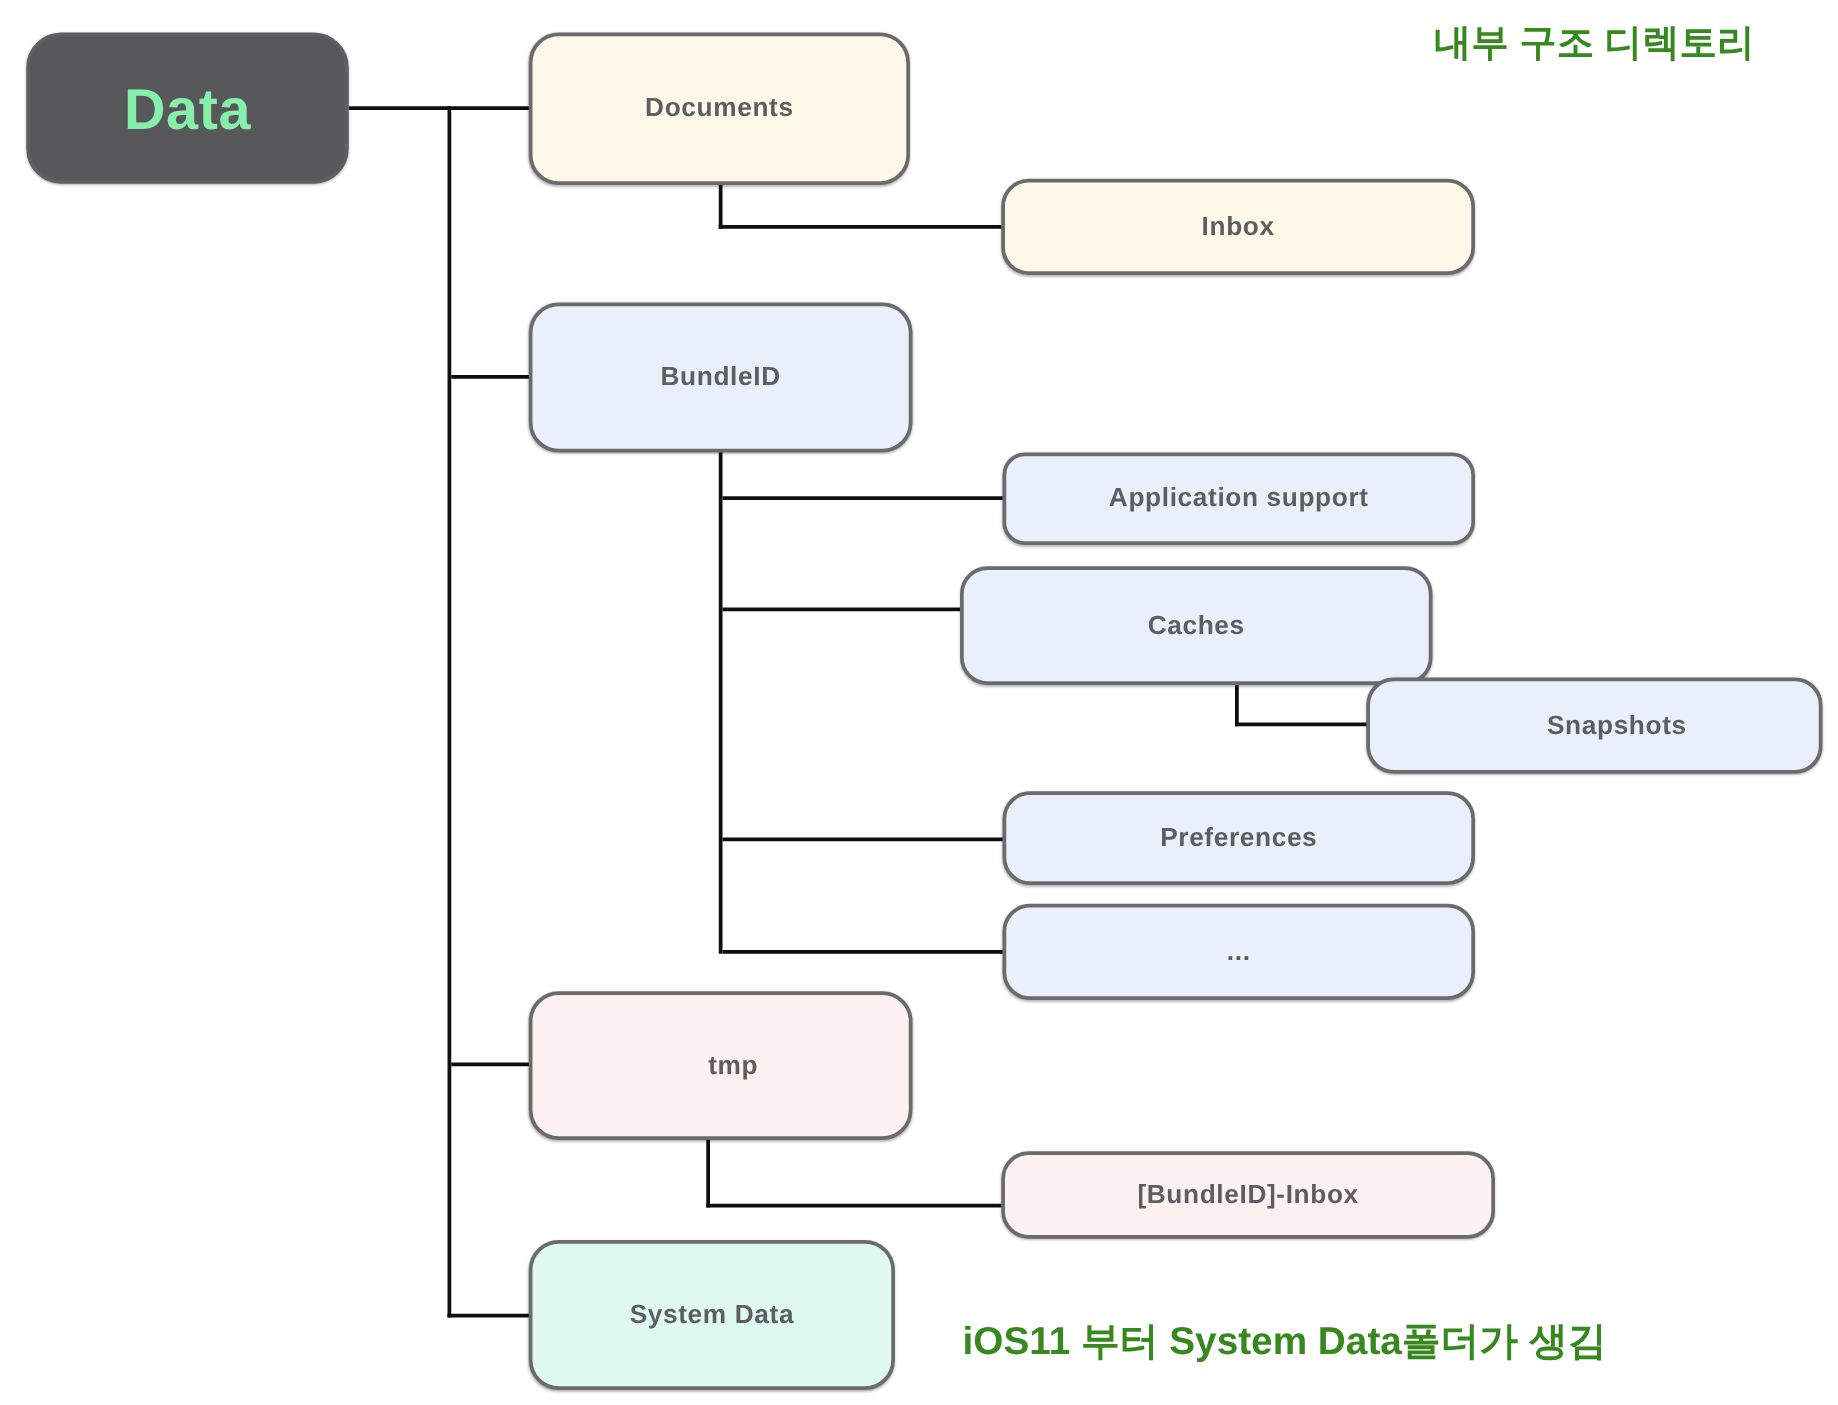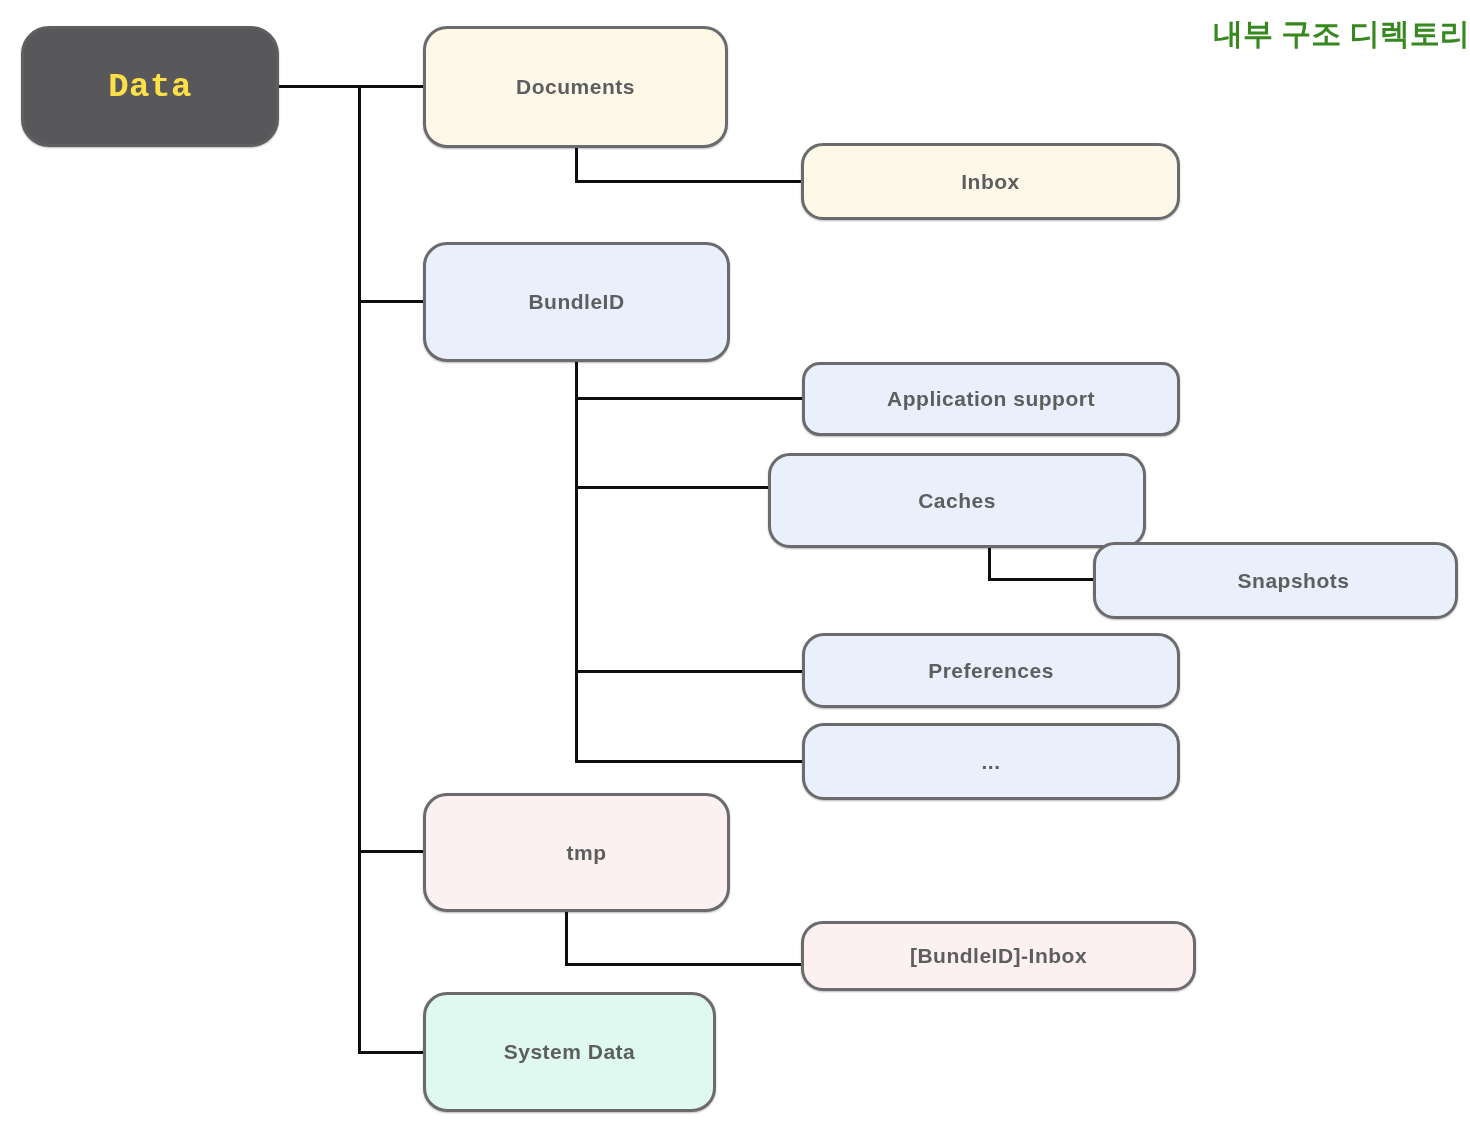--- a/index.html
+++ b/index.html
@@ -19,41 +19,40 @@
     border-radius:24px;
     font-weight:700;
     font-size:21px;
     color:var(--label,#5d5e60);
     letter-spacing:.5px;
     box-shadow:0 1px 2px rgba(0,0,0,.28);
     text-align:center;
   }
   .root{
     background:var(--dark,#58585a);
-    color:#fde047;
-    font-size:34px;
+    color:#86efac;
+    font-size:46px;
     border-color:#5f5f61;
     border-radius:28px;
-    font-family:Liberation Mono, monospace;
   }
   .cream{background:var(--cream,#fdf8e8);}
   .blue{background:var(--blue,#e9f0fb);}
   .pink{background:var(--pink,#fdf0f1);}
   .mint{background:var(--mint,#dff8f0);}
   
   .eh{position:absolute;height:3px;background:var(--line,#0e0e0e);}
   .ev{position:absolute;width:3px;background:var(--line,#0e0e0e);}
   
   .annot{
     position:absolute;
     color:var(--green,#37891f);
     font-weight:700;
     white-space:nowrap;
   }
-  .annot.tr{left:1213px;top:14px;font-size:30px;}
+  .annot.tr{left:1147px;top:14px;font-size:30px;}
   .annot.btm{left:770px;top:1052px;font-size:31px;}
 </style>
 </head>
 <body>
 
 <div id="canvas">
 
   <div class="eh" style="left:279px;top:85px;width:146px;"></div>
   <div class="ev" style="left:358px;top:85px;height:969px;"></div>
   <div class="eh" style="left:361px;top:300px;width:64px;"></div>
@@ -93,14 +92,15 @@
 
   <div class="node blue" style="left:802px;top:723px;width:378px;height:77px;border-radius:22px;">...</div>
 
   <div class="node pink" style="left:423px;top:793px;width:307px;height:119px;padding-left:20px;">tmp</div>
 
   <div class="node pink" style="left:801px;top:921px;width:395px;height:70px;border-radius:22px;">[BundleID]-Inbox</div>
 
   <div class="node mint" style="left:423px;top:992px;width:293px;height:120px;">System Data</div>
 
   <div class="annot tr">내부 구조 디렉토리</div>
+  <div class="annot btm">iOS11 부터 System Data폴더가 생김</div>
 
 </div>
 
 </body></html>

